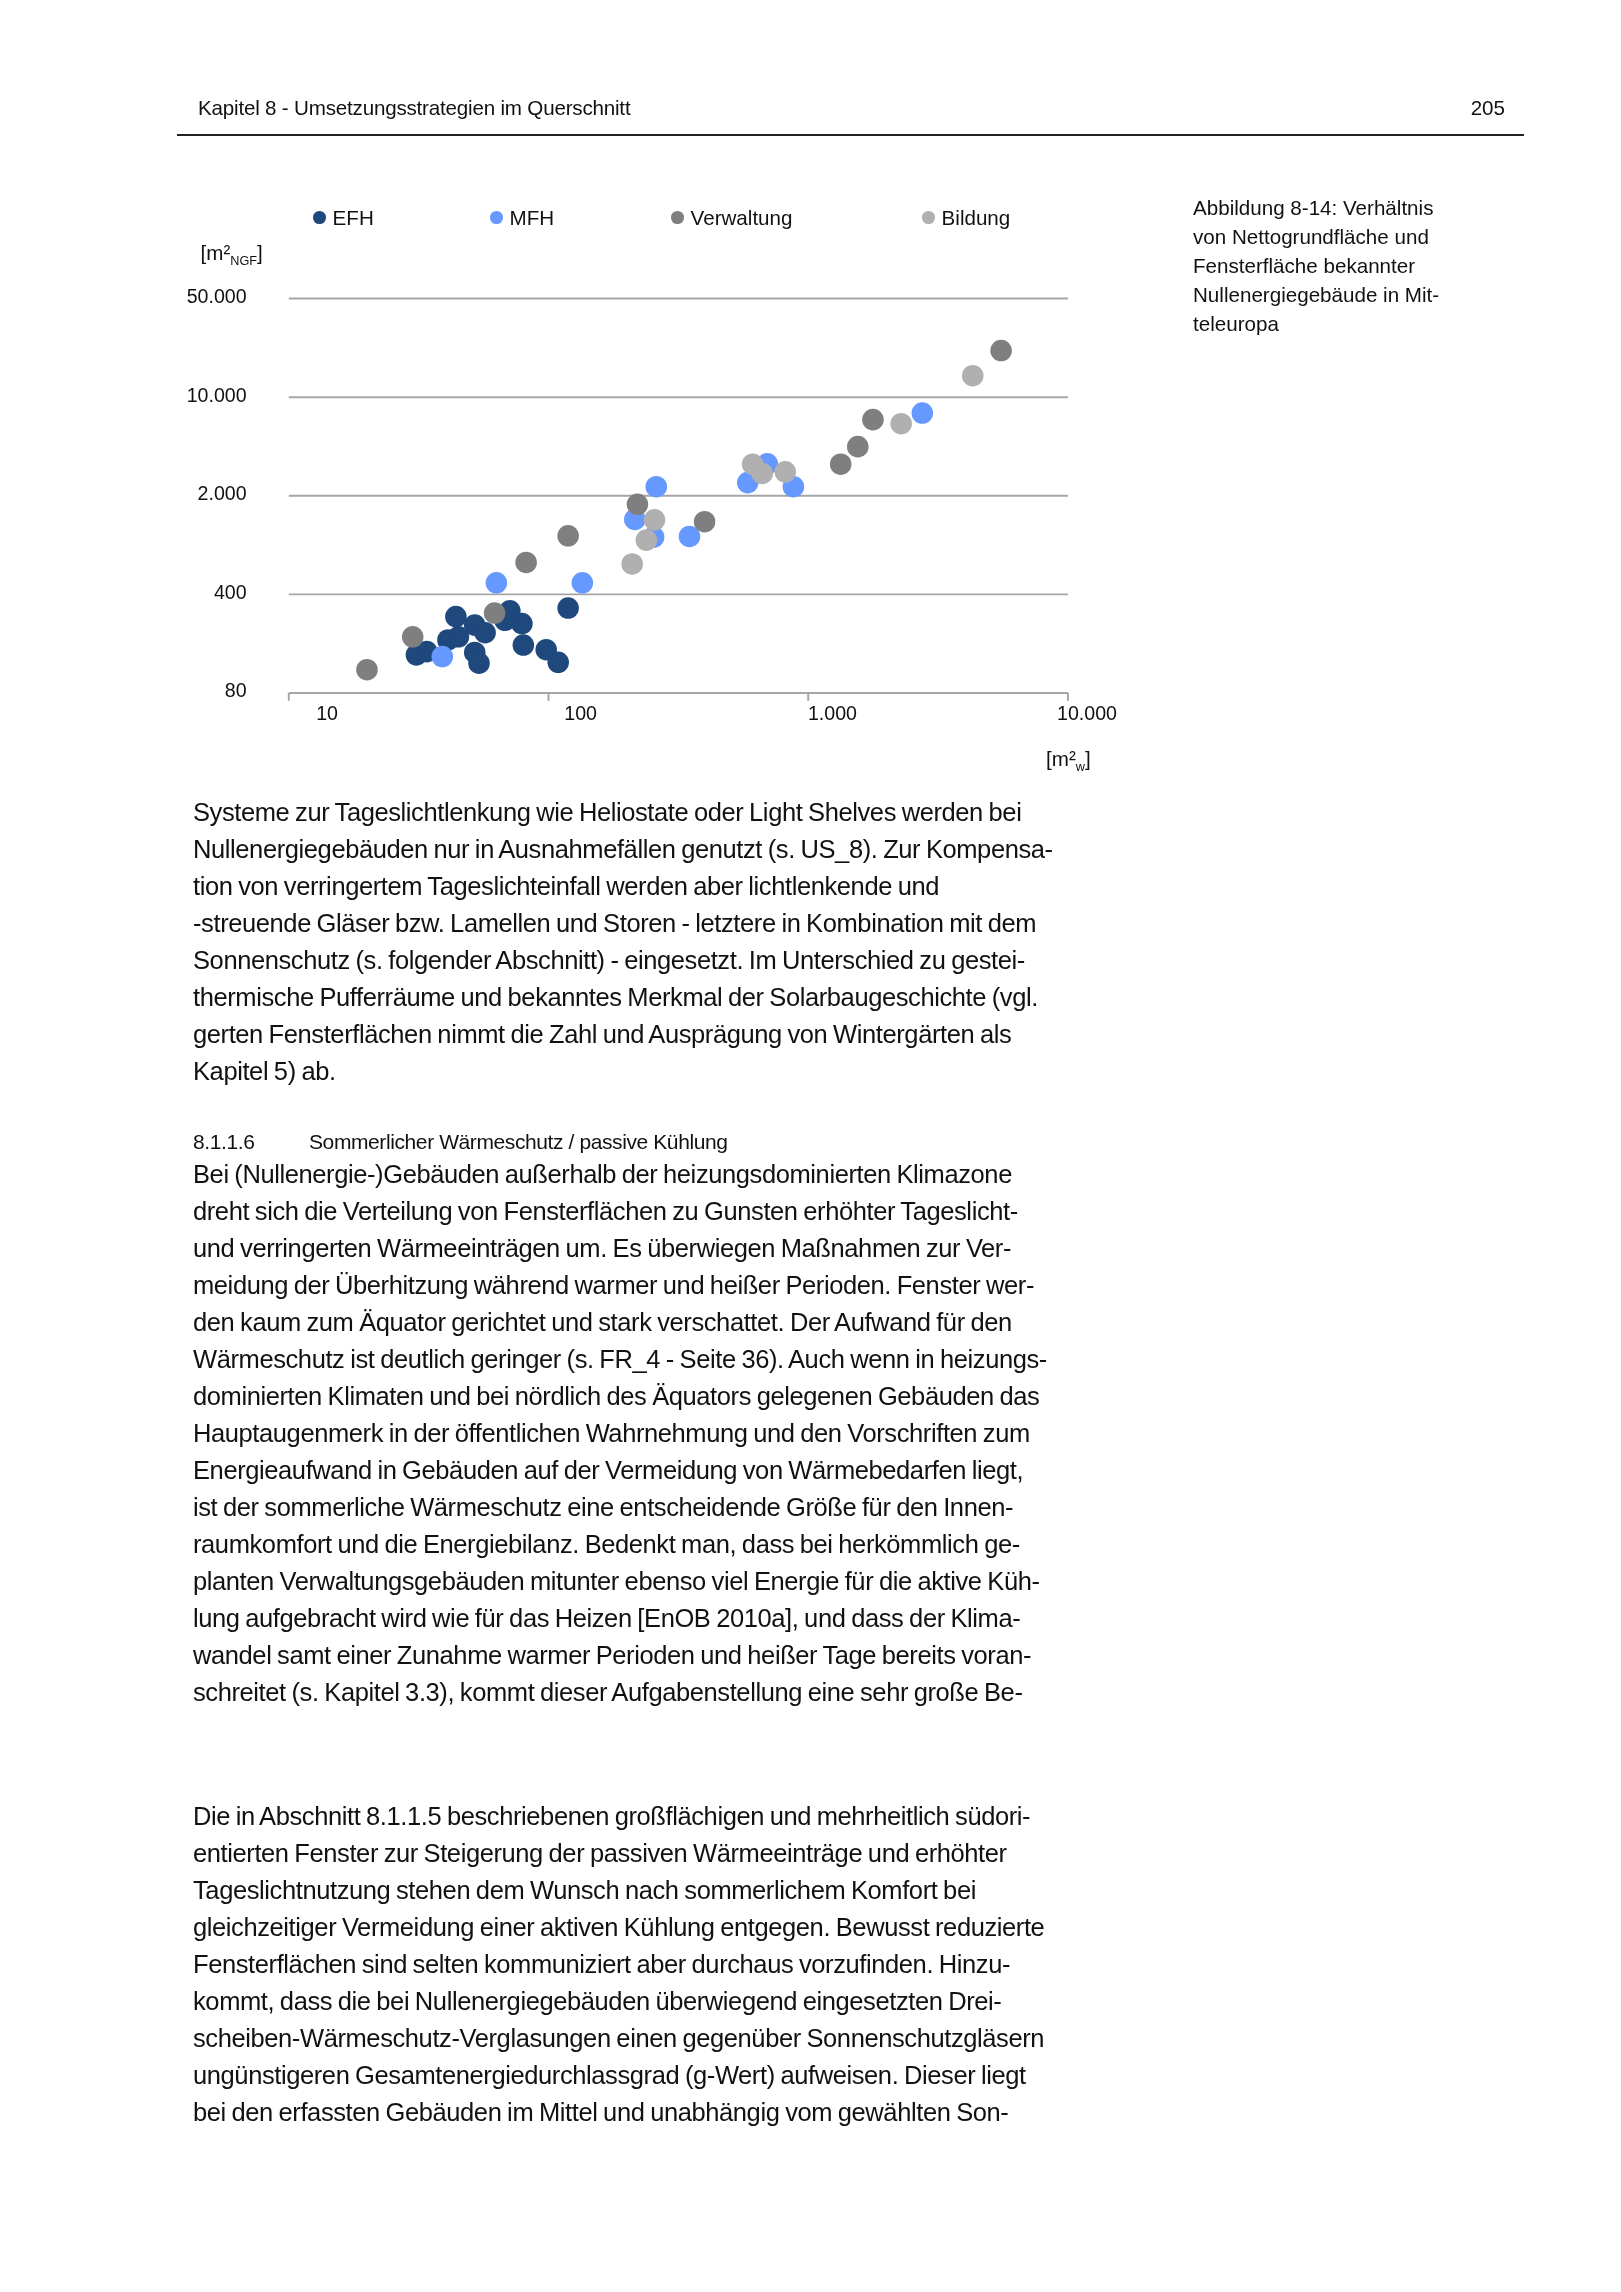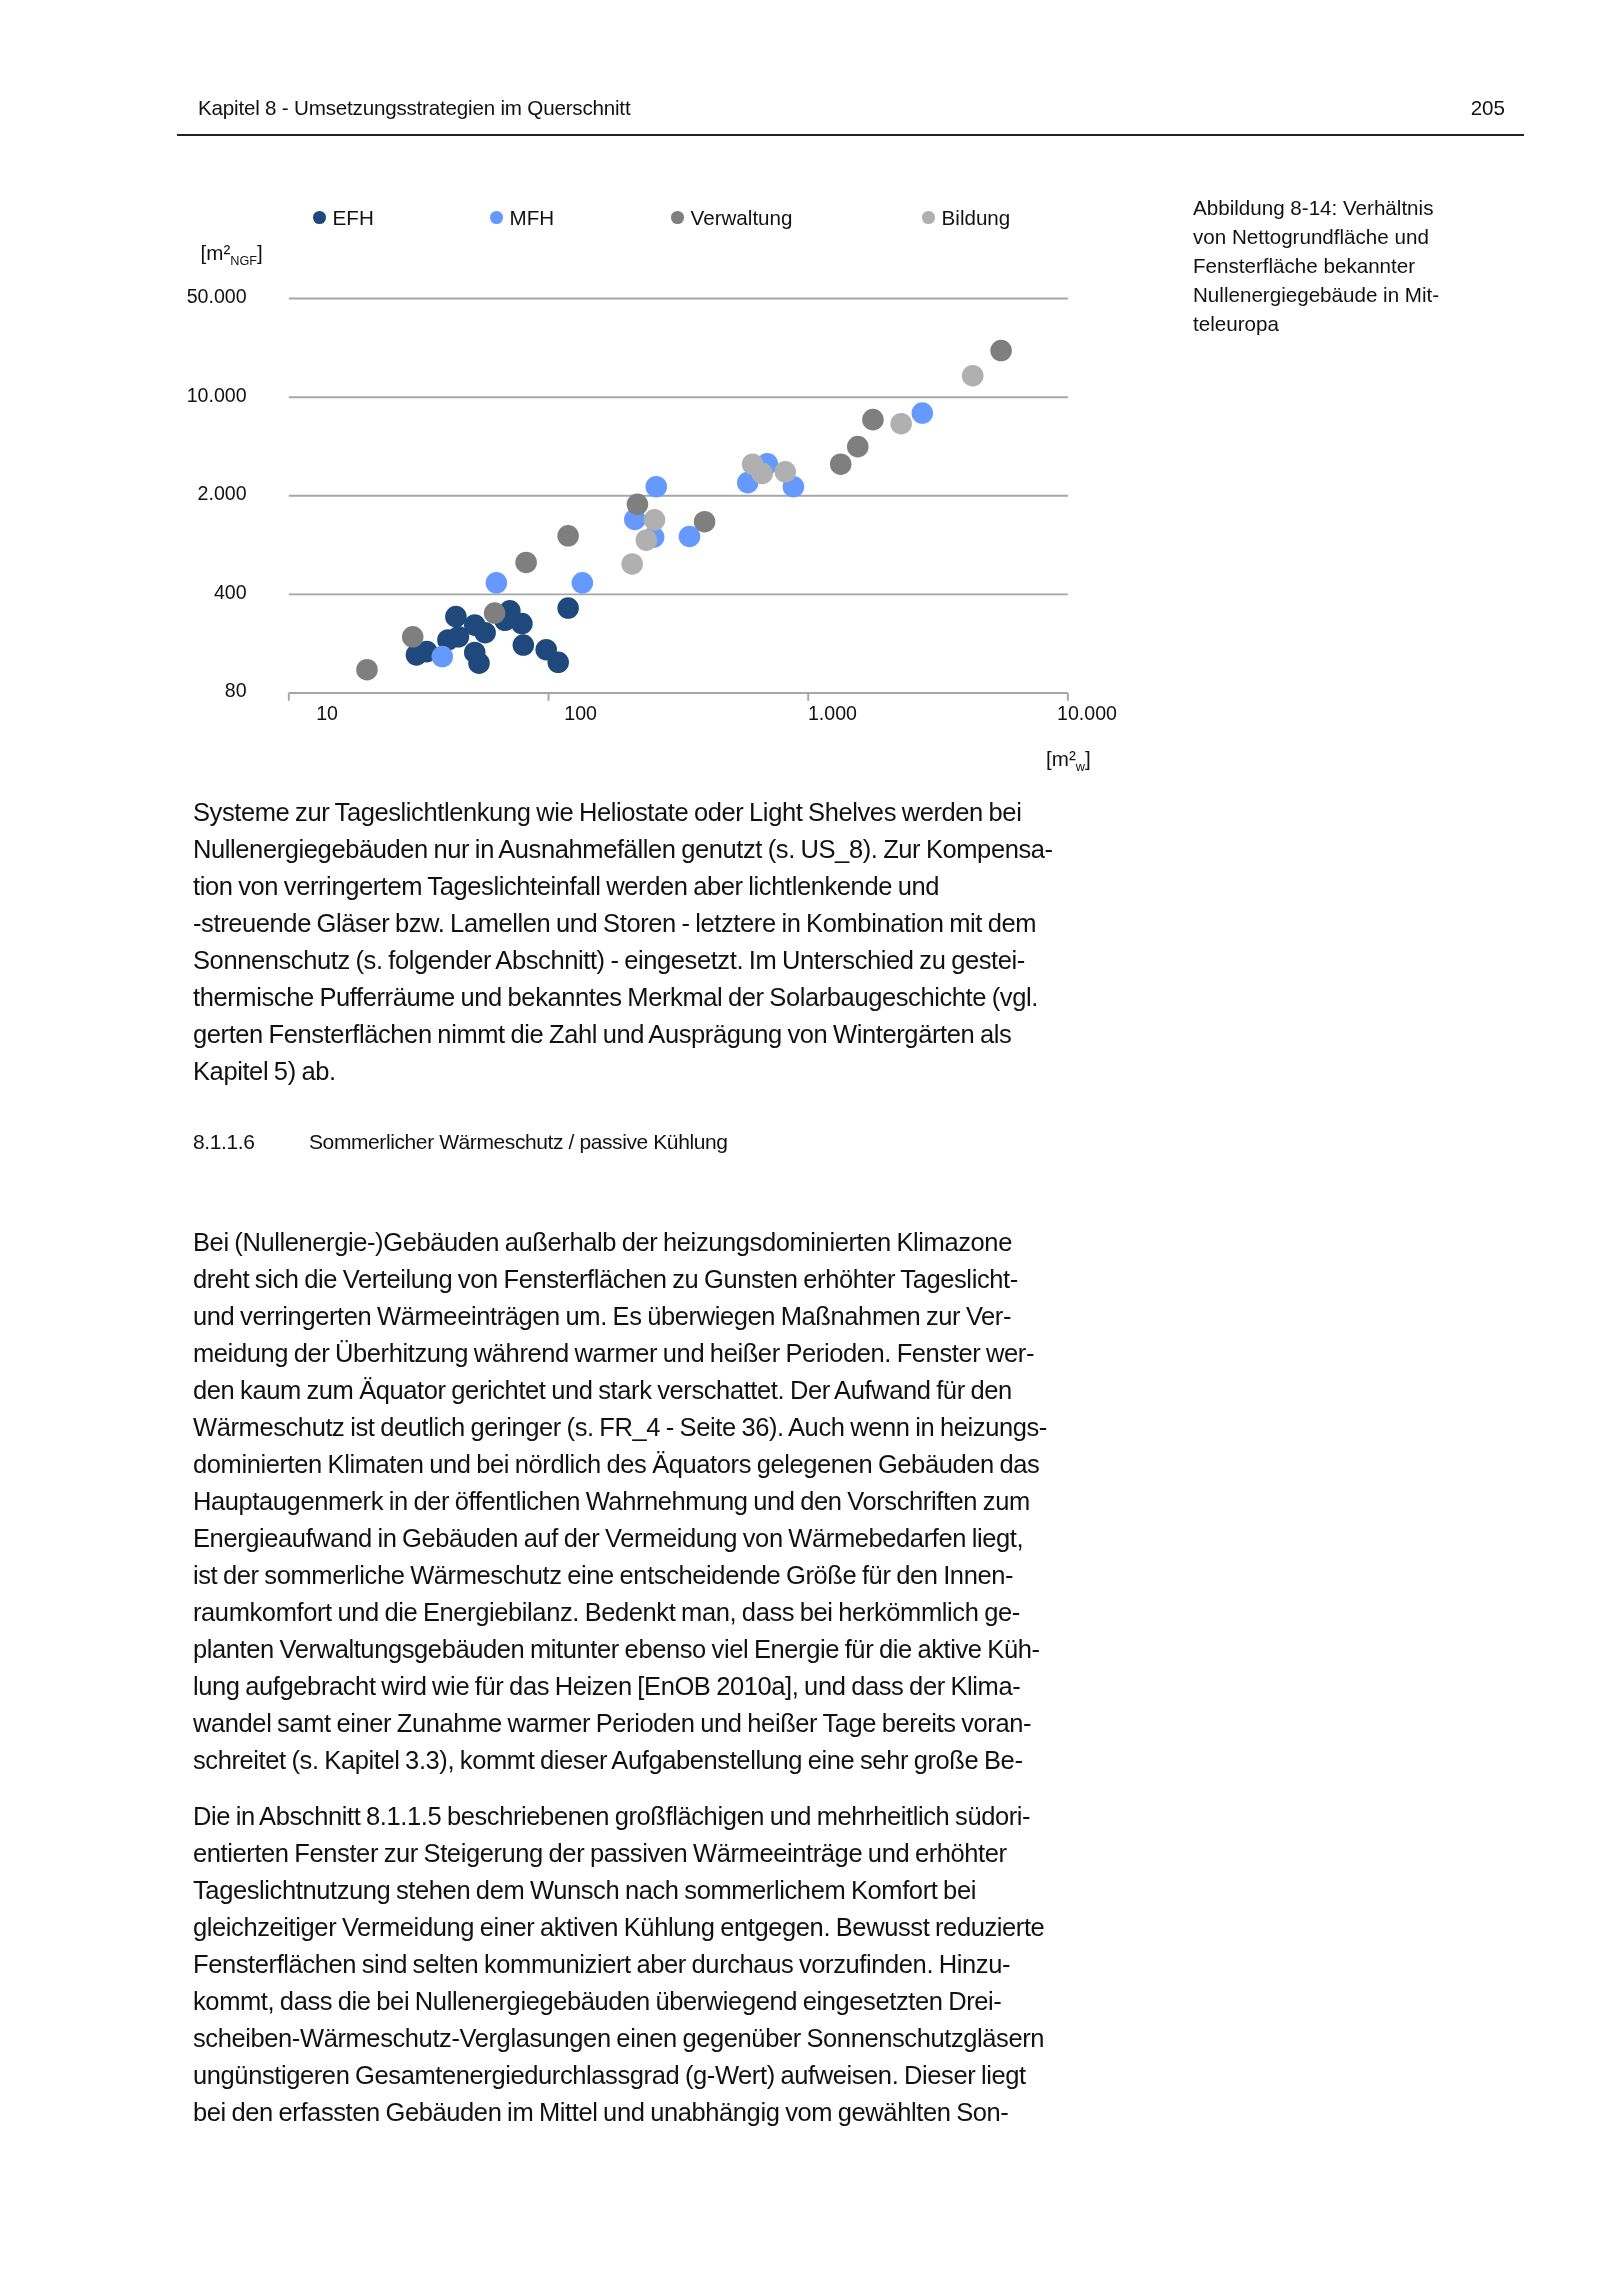--- a/index.html
+++ b/index.html
@@ -142,21 +142,21 @@
     <span class="line">Sonnenschutz (s. folgender Abschnitt) - eingesetzt. Im Unterschied zu gestei-</span>
     <span class="line">thermische Pufferräume und bekanntes Merkmal der Solarbaugeschichte (vgl.</span>
     <span class="line">gerten Fensterflächen nimmt die Zahl und Ausprägung von Wintergärten als</span>
     <span class="line">Kapitel 5) ab.</span>
   </div>
 
 <div class="section-heading">
   <span class="num">8.1.1.6</span><span>Sommerlicher Wärmeschutz / passive Kühlung</span>
 </div>
 
-<div class="body-text" style="top:1224px">
+<div class="body-text" style="top:1156px">
     <span class="line">Bei (Nullenergie-)Gebäuden außerhalb der heizungsdominierten Klimazone</span>
     <span class="line">dreht sich die Verteilung von Fensterflächen zu Gunsten erhöhter Tageslicht-</span>
     <span class="line">und verringerten Wärmeeinträgen um. Es überwiegen Maßnahmen zur Ver-</span>
     <span class="line">meidung der Überhitzung während warmer und heißer Perioden. Fenster wer-</span>
     <span class="line">den kaum zum Äquator gerichtet und stark verschattet. Der Aufwand für den</span>
     <span class="line">Wärmeschutz ist deutlich geringer (s. FR_4 - Seite 36). Auch wenn in heizungs-</span>
     <span class="line">dominierten Klimaten und bei nördlich des Äquators gelegenen Gebäuden das</span>
     <span class="line">Hauptaugenmerk in der öffentlichen Wahrnehmung und den Vorschriften zum</span>
     <span class="line">Energieaufwand in Gebäuden auf der Vermeidung von Wärmebedarfen liegt,</span>
     <span class="line">ist der sommerliche Wärmeschutz eine entscheidende Größe für den Innen-</span>

